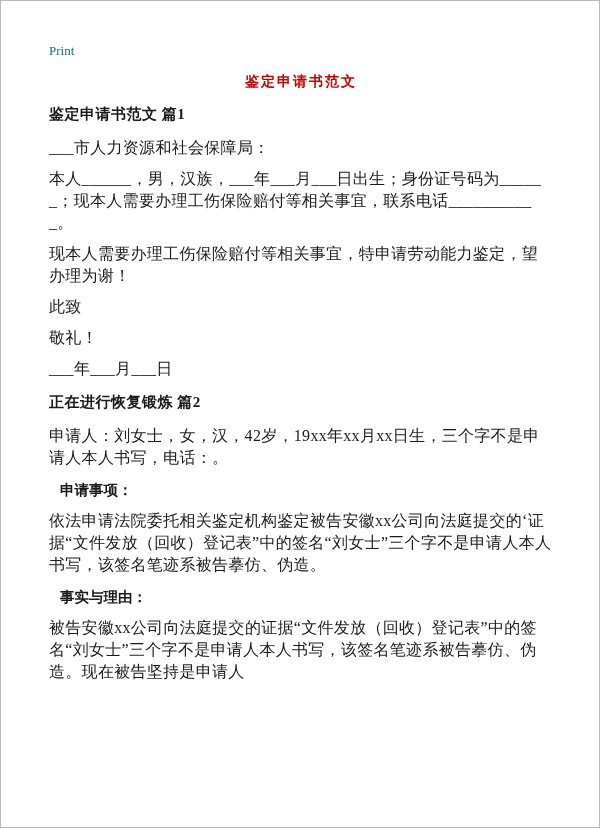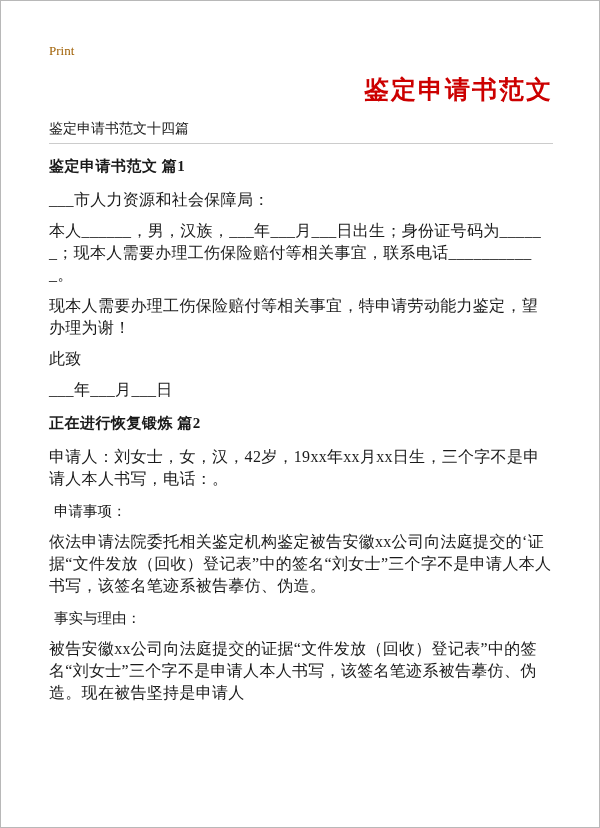--- a/index.html
+++ b/index.html
@@ -14,76 +14,76 @@
     box-sizing: border-box;
     background: #ffffff;
     border: 1px solid #b8b8b8;
     padding: 40px 46px 0 48px;
     overflow: hidden;
     font-family: "Liberation Serif", "DejaVu Serif", serif;
     color: #1a1a1a;
   }
   .print-link {
     font-size: 13px;
-    color: #a16207;
+    color: #0f766e;
     text-decoration: none;
     display: inline-block;
     margin-bottom: 2px;
     cursor: pointer;
   }
   h1.doc-title {
     margin: 12px 0 14px 0;
-    text-align: right;
-    font-size: 25px;
+    text-align: center;
+    font-size: 14px;
     font-weight: bold;
     letter-spacing: 2px;
   }
   .doc-subtitle {
     font-size: 14px;
     padding-bottom: 5px;
     border-bottom: 1px solid #cccccc;
     margin-bottom: 13px;
   }
   h2.sec-heading {
     font-size: 15px;
     font-weight: bold;
     margin: 13px 0 13px 0;
     letter-spacing: 0.5px;
   }
   h3.sub-heading {
     font-size: 14.5px;
-    font-weight: normal;
-    margin: 12px 0 10px 5px;
+    font-weight: bold;
+    margin: 12px 0 10px 11px;
   }
   p.para {
     font-size: 16px;
     line-height: 22px;
     margin: 9px 0;
     letter-spacing: 0.3px;
     word-break: break-all;
   }
 </style>
 </head>
 <body>
 
 <div class="page">
 
   <a class="print-link">Print</a>
 
   <h1 class="doc-title" style="color: rgb(204, 0, 0);">鉴定申请书范文</h1>
 
-  <div class="doc-subtitle">鉴定申请书范文十四篇</div>
 
   <section>
     <h2 class="sec-heading">鉴定申请书范文 篇1</h2>
 
     <p class="para">___市人力资源和社会保障局：</p>
     <p class="para">本人______，男，汉族，___年___月___日出生；身份证号码为______；现本人需要办理工伤保险赔付等相关事宜，联系电话___________。</p>
     <p class="para">现本人需要办理工伤保险赔付等相关事宜，特申请劳动能力鉴定，望办理为谢！</p>
     <p class="para">此致</p>
+    <p class="para">敬礼！</p>
     <p class="para">___年___月___日</p>
   </section>
 
   <section>
     <h2 class="sec-heading">正在进行恢复锻炼 篇2</h2>
 
     <p class="para">申请人：刘女士，女，汉，42岁，19xx年xx月xx日生，三个字不是申请人本人书写，电话：。</p>
 
     <h3 class="sub-heading">申请事项：</h3>
 

